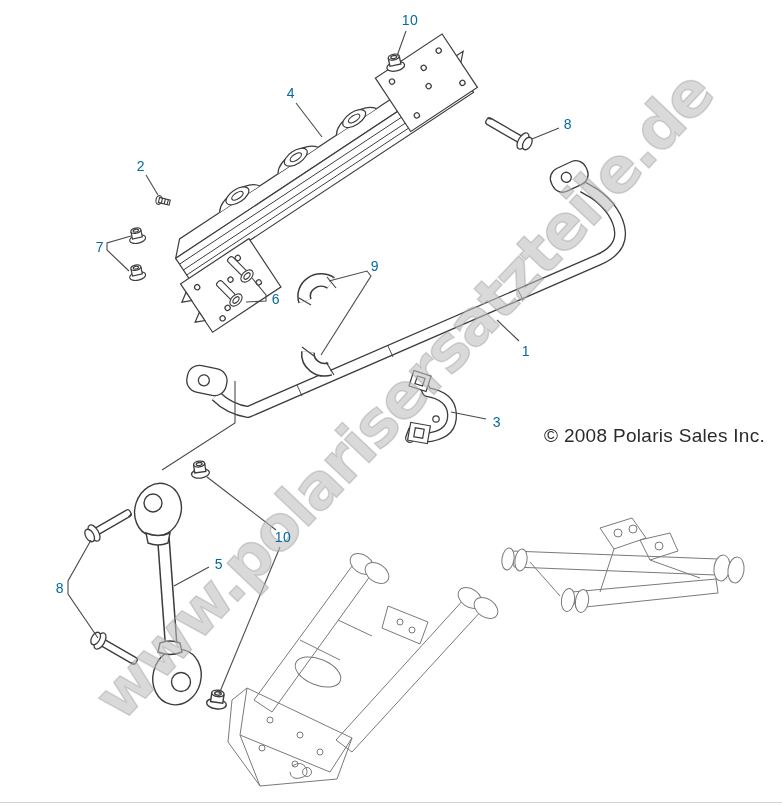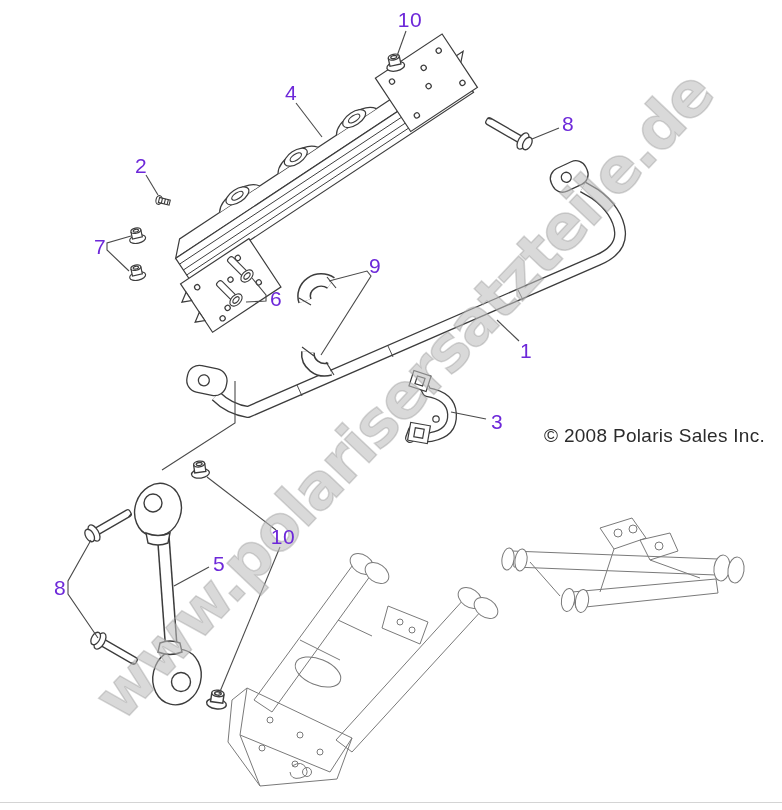--- a/index.html
+++ b/index.html
@@ -3,21 +3,21 @@
 <meta charset="utf-8">
 <style>
   html,body{margin:0;padding:0;background:#fff;}
   #stage{
     position:relative;width:782px;height:810px;background:#ffffff;
     overflow:hidden;font-family:"Liberation Sans",sans-serif;
   }
   #art{position:absolute;left:0;top:0;}
   .callout{
     position:absolute;transform:translate(-50%,-50%);
-    font-family:"Liberation Sans",sans-serif;font-size:21px;color:#6d28d9;
+    font-family:"Liberation Sans",sans-serif;font-size:14px;color:#0369a1;
     letter-spacing:0.5px;white-space:nowrap;user-select:none;
   }
   #watermark{
     position:absolute;left:-197px;top:340px;width:1200px;height:110px;
     display:flex;align-items:center;justify-content:center;
     transform:rotate(-46.5deg);transform-origin:center center;
     font-family:"DejaVu Sans",sans-serif;font-weight:bold;font-size:62px;
     letter-spacing:-2px;color:rgba(189,189,189,0.58);
     -webkit-text-stroke:1.5px rgba(150,150,150,0.38);
     white-space:nowrap;pointer-events:none;

